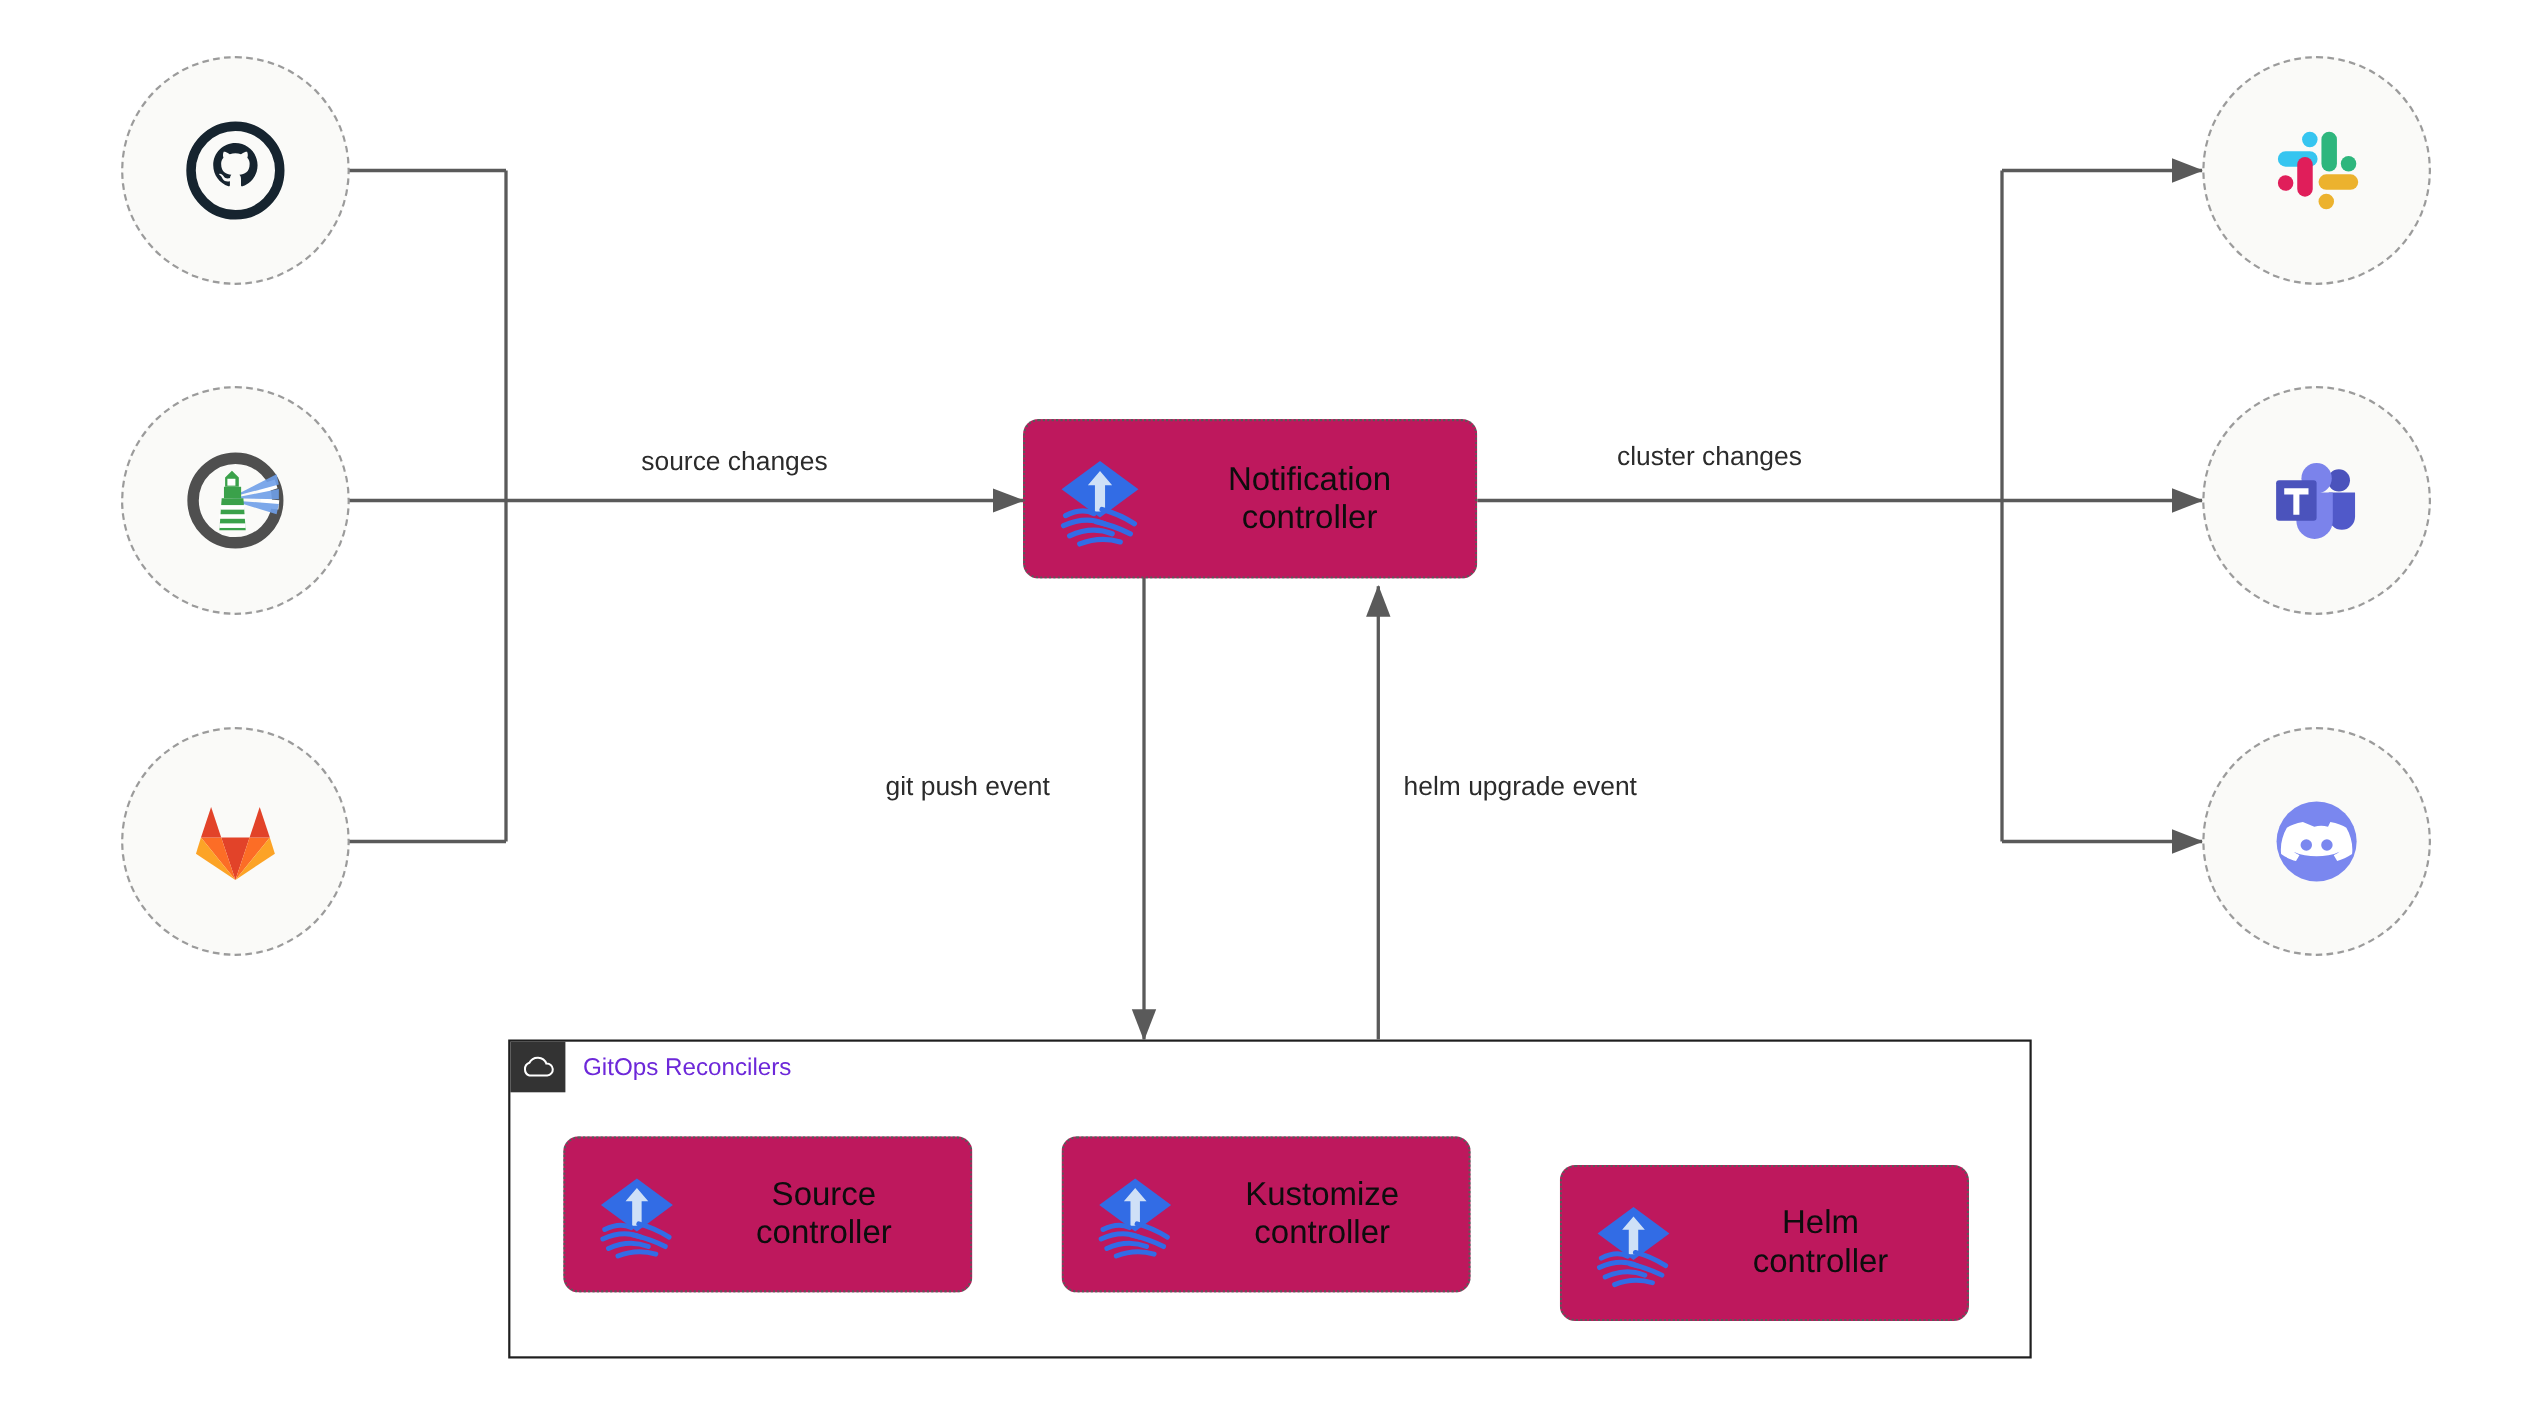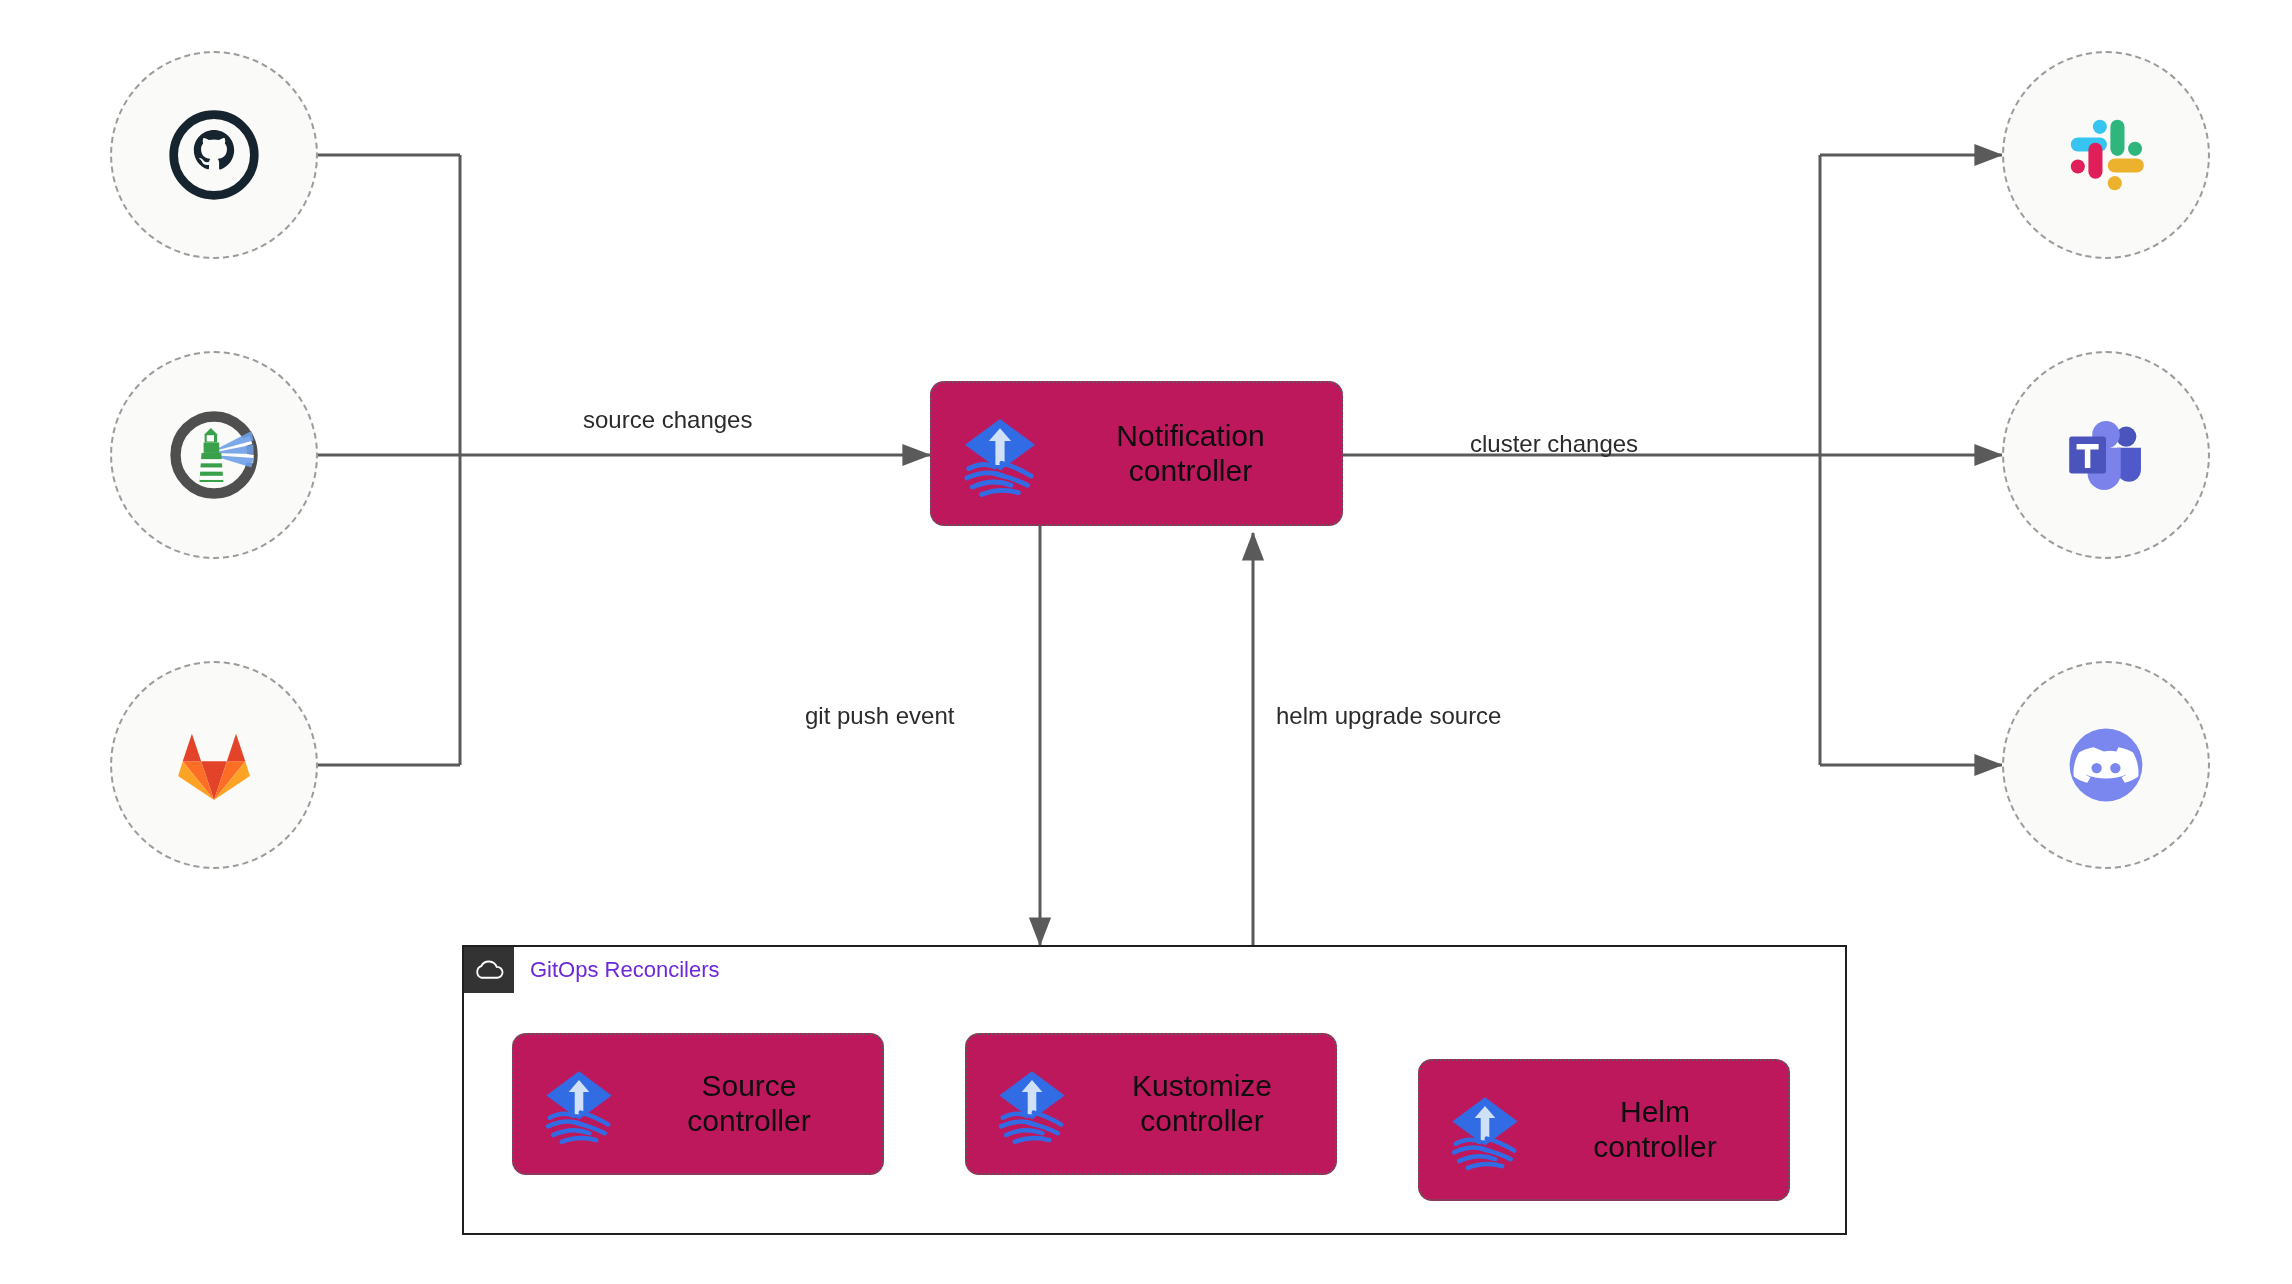--- a/index.html
+++ b/index.html
@@ -132,23 +132,23 @@
       <path d="M1040,525 L1040,945" marker-end="url(#arrow)"></path>
 
       <path d="M1253,945 L1253,533" marker-end="url(#arrow)"></path>
 
       <path d="M884,1104 L950,1104" marker-end="url(#arrow)"></path>
       <path d="M1337,1104 L1403,1104" marker-end="url(#arrow)"></path>
     </g>
   </svg>
 
   <div class="edge-label" style="left:583px; top:408px;">source changes</div>
-  <div class="edge-label" style="left:1470px; top:432px;text-align:right;">cluster changes</div>
+  <div class="edge-label" style="left:1470px; top:404px;text-align:right;">cluster changes</div>
   <div class="edge-label" style="left:805px; top:704px;text-align:center;">git push event</div>
-  <div class="edge-label" style="left:1276px; top:704px;">helm upgrade source</div>
+  <div class="edge-label" style="left:1276px; top:704px;">helm upgrade event</div>
 
   <div class="circle-node" style="left:110px; top:51px;">
     <span>
       <svg width="96" height="96" viewBox="0 0 100 100">
         <circle cx="50" cy="50" r="42" fill="none" stroke="#16242f" stroke-width="9"></circle>
         <path fill="#16242f" d="M50 24c-11.6 0-21 9.4-21 21 0 9.3 6 17.1 14.4 19.9 1 .2 1.4-.5 1.4-1v-3.7c-5.9 1.3-7.1-2.8-7.1-2.8-1-2.4-2.4-3.1-2.4-3.1-1.9-1.3.2-1.3.2-1.3 2.1.2 3.2 2.2 3.2 2.2 1.9 3.2 5 2.3 6.2 1.8.2-1.4.7-2.3 1.3-2.9-4.7-.5-9.7-2.4-9.7-10.5 0-2.3.8-4.2 2.2-5.7-.2-.5-1-2.7.2-5.6 0 0 1.8-.6 5.8 2.2a20 20 0 0 1 10.6 0c4-2.8 5.8-2.2 5.8-2.2 1.2 2.9.4 5.1.2 5.6 1.4 1.5 2.2 3.4 2.2 5.7 0 8.1-5 10-9.7 10.5.8.7 1.5 2 1.5 4v5.9c0 .6.4 1.2 1.4 1C65 62.1 71 54.3 71 45c0-11.6-9.4-21-21-21z"></path>
       </svg>
     </span>
   </div>
 

